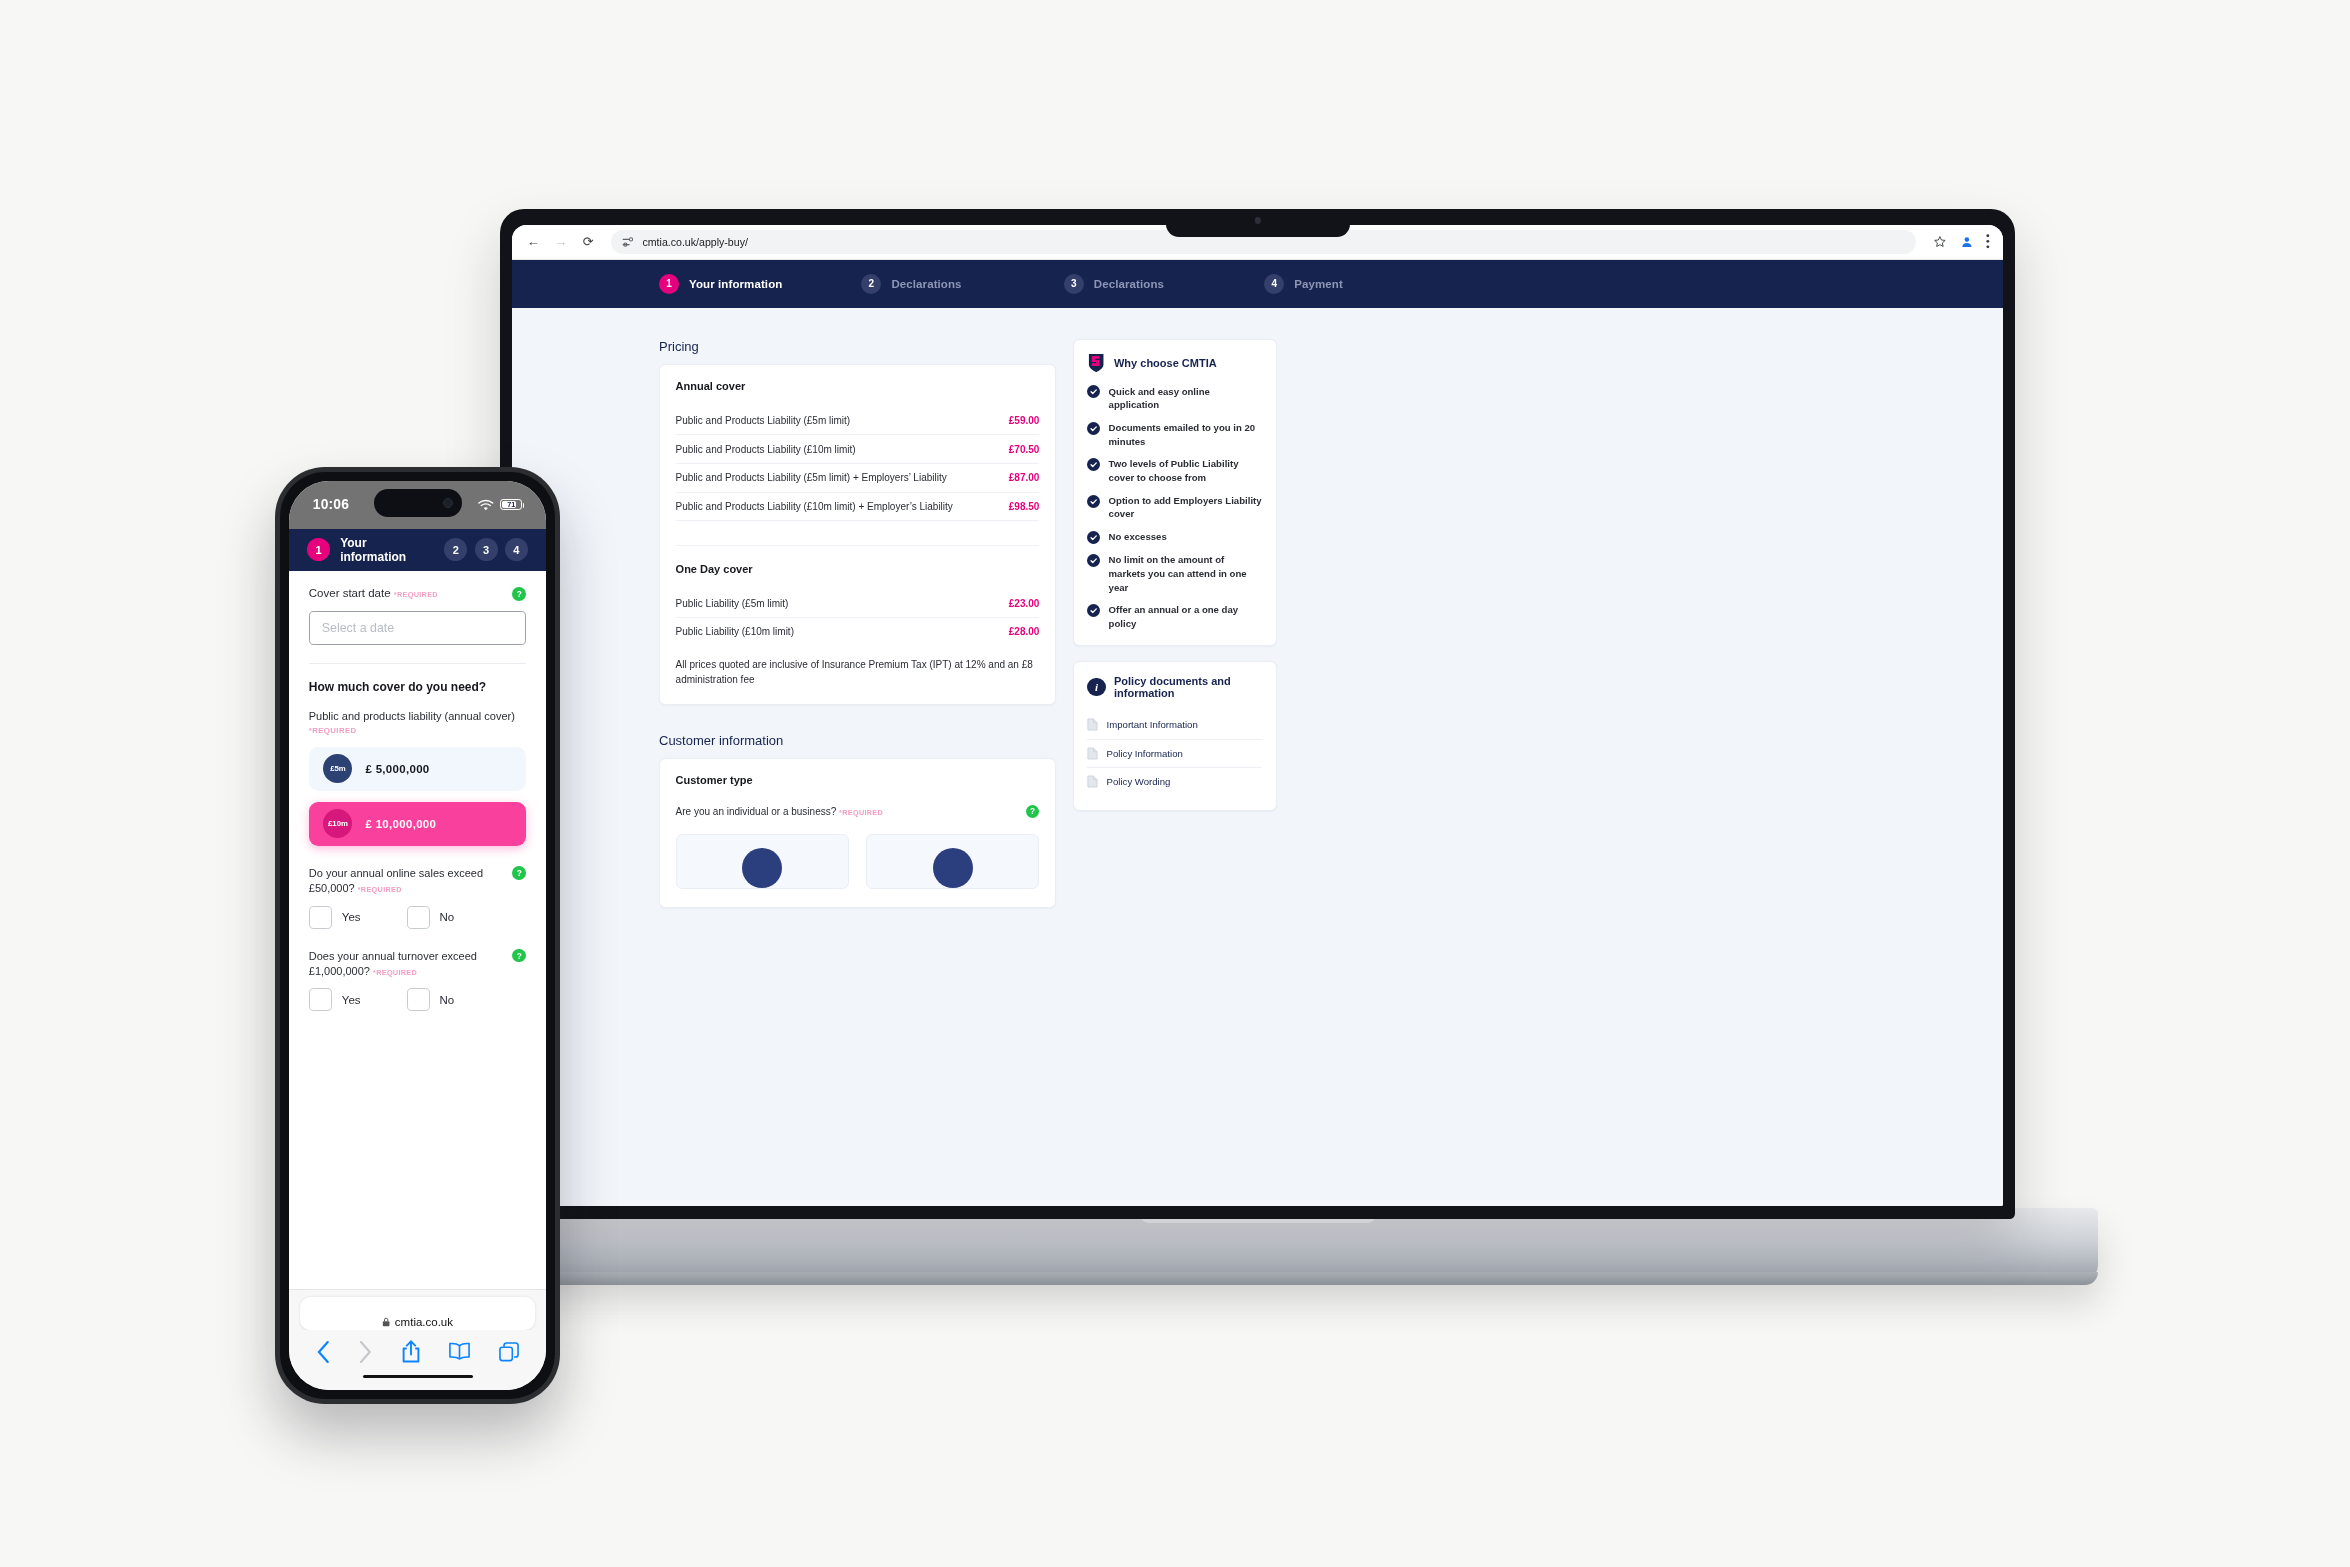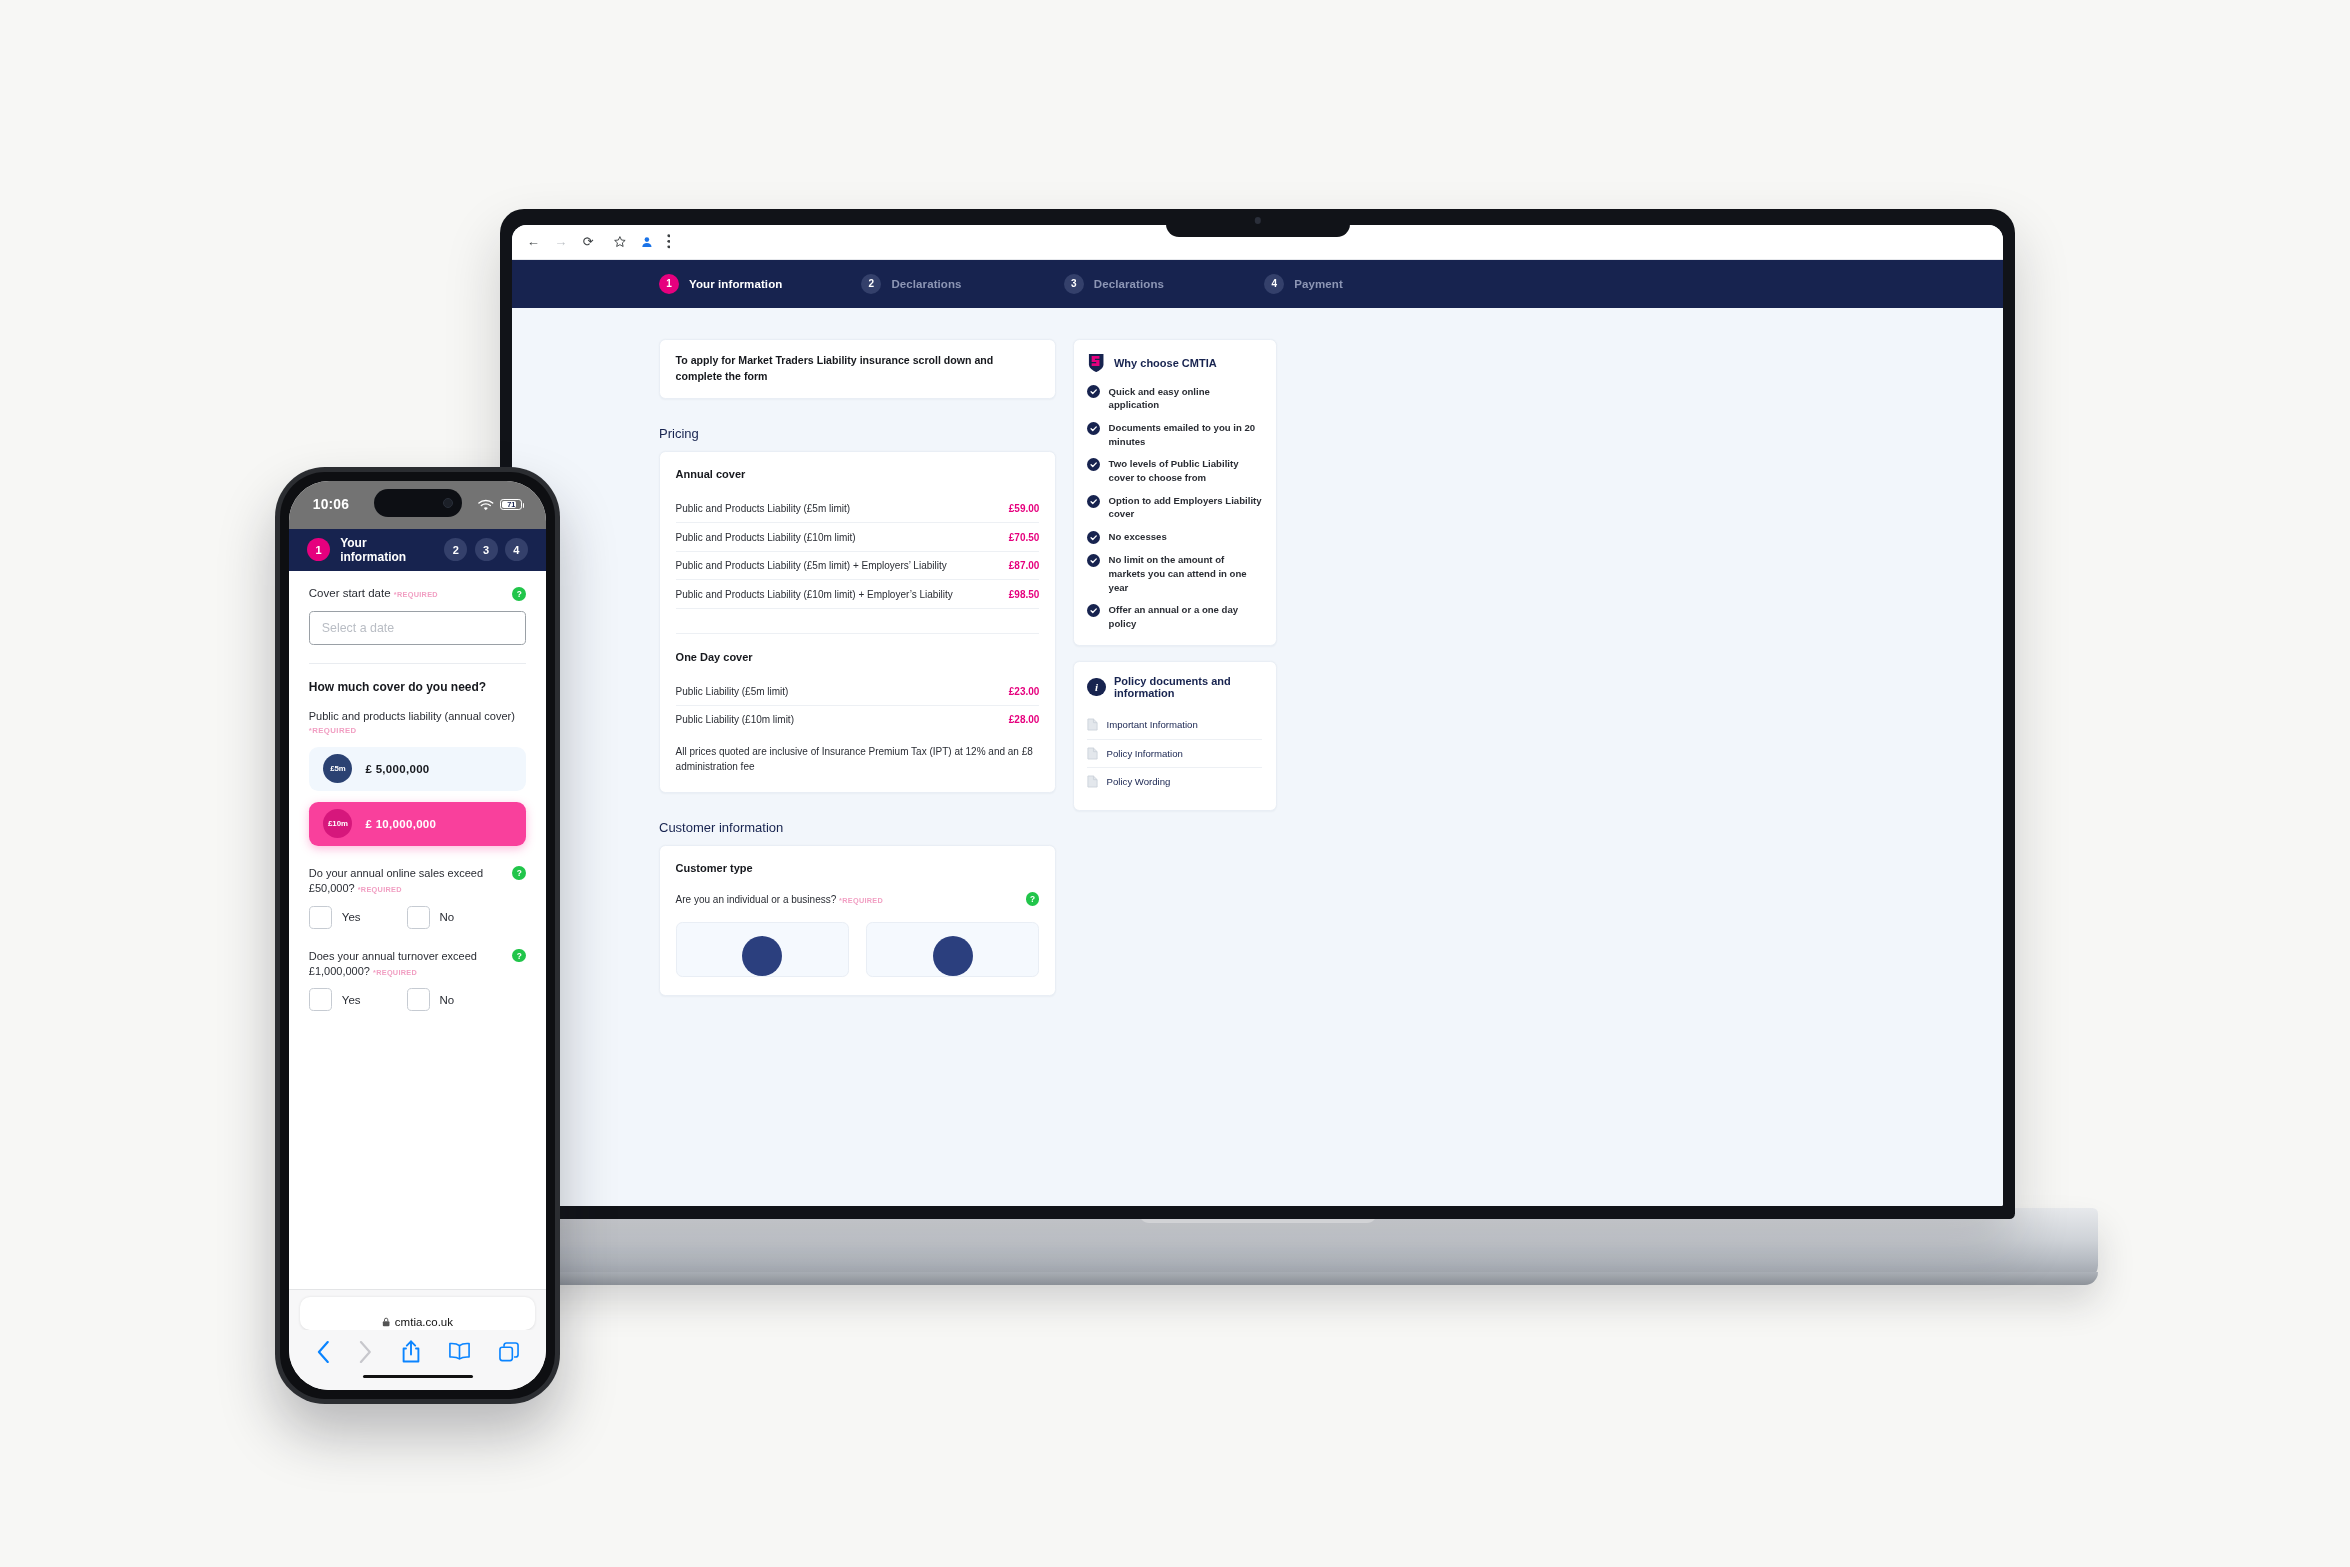--- a/index.html
+++ b/index.html
@@ -311,20 +311,29 @@
       </div>
 
       <div class="lid-screen">
         <div class="chrome">
 
 
           <div class="omnibar">
             <span class="nav-btn">←</span>
             <span class="nav-btn dim">→</span>
             <span class="nav-btn">⟳</span>
+            <span class="url-pill">
+              <svg width="12" height="12" viewBox="0 0 16 16">
+                <line x1="1" y1="4.5" x2="10" y2="4.5" stroke="#5f6368" stroke-width="1.4"></line>
+                <line x1="1" y1="11.5" x2="10" y2="11.5" stroke="#5f6368" stroke-width="1.4"></line>
+                <circle cx="12" cy="4.5" r="2.1" fill="none" stroke="#5f6368" stroke-width="1.4"></circle>
+                <circle cx="4.5" cy="11.5" r="2.1" fill="none" stroke="#5f6368" stroke-width="1.4"></circle>
+              </svg>
+              <span class="url-text">cmtia.co.uk/apply-buy/</span>
+            </span>
             <span class="omni-right">
               <svg width="13.8" height="13.8" viewBox="0 0 24 24">
                 <path d="M12 2.8l2.7 5.9 6.4.7-4.8 4.3 1.3 6.3L12 16.8 6.4 20l1.3-6.3L2.9 9.4l6.4-.7z" fill="none" stroke="#3c4043" stroke-width="1.6" stroke-linejoin="round"></path>
               </svg>
               <svg width="13.8" height="13.8" viewBox="0 0 24 24">
                 <circle cx="12" cy="8" r="4" fill="#1a73e8"></circle>
                 <path d="M4 21c0-4.4 3.6-7 8-7s8 2.6 8 7z" fill="#1a73e8"></path>
               </svg>
               <svg width="3.7" height="14.7" viewBox="0 0 4 16">
                 <circle cx="2" cy="2" r="1.6" fill="#3c4043"></circle>
@@ -351,23 +360,20 @@
               <span class="step-num idle">4</span>
               <span class="step-label idle">Payment</span>
             </div>
           </div>
 
           <div class="page">
             <div class="page-inner">
 
               <div class="col-main">
 
-                <div class="card notice">
-                  <p>To apply for Market Traders Liability insurance scroll down and complete the form</p>
-                </div>
 
                 <div class="sec-title">Pricing</div>
 
                 <div class="card price-card">
                   <div class="price-head">Annual cover</div>
 
                   <div class="price-row">
                     <span class="price-label">Public and Products Liability (£5m limit)</span>
                     <span class="price-value">£59.00</span>
                   </div>

